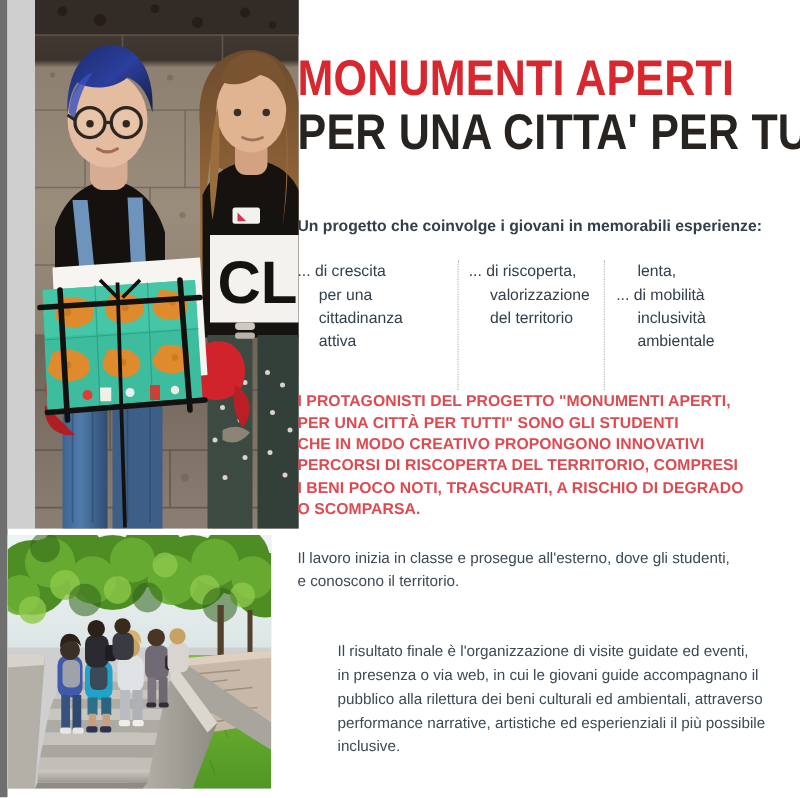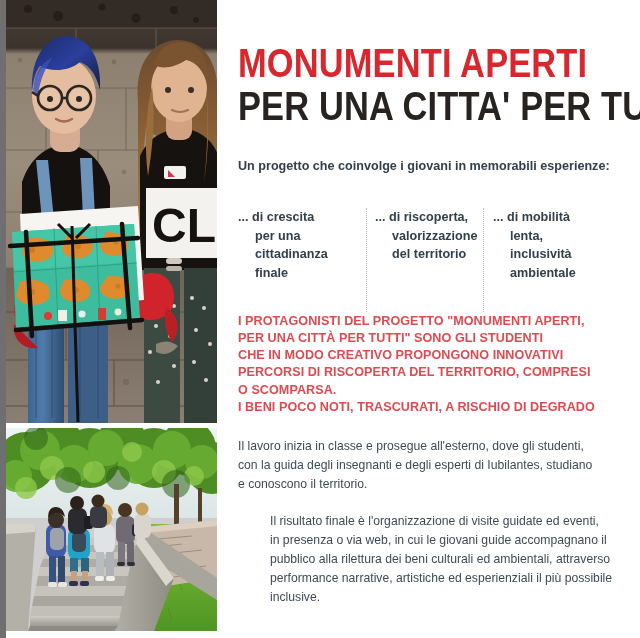--- a/index.html
+++ b/index.html
@@ -42,20 +42,21 @@
   .photo {
     position: absolute;
     left: 6px;
     overflow: hidden;
     background: #cfcfcf;
   }
   .photo-top {
     top: 0;
     width: 211px;
     height: 423px;
+    padding-left: 22px;
   }
   .photo-bottom {
     top: 428px;
     width: 211px;
     height: 203px;
   }
   .photo svg { display: block; width: 100%; height: 100%; }
 
   
   .text-col {
@@ -88,21 +89,21 @@
     padding-bottom: 2px;
   }
   .title-line-2 {
     font-size: 40px;
     color: #272321;
     margin-top: 3px;
   }
 
   .lead {
     position: absolute;
-    top: 158px;
+    top: 173px;
     left: 0;
     width: 384px;
     font-size: 12.6px;
     line-height: 1.35;
     color: #33404c;
     font-weight: 600;
   }
 
   
   .cols {
@@ -110,21 +111,21 @@
     top: 208px;
     left: 0;
     width: 384px;
     display: flex;
     align-items: stretch;
   }
   .col {
     font-size: 12.6px;
     line-height: 1.48;
     color: #33404c;
-    font-weight: 700;
+    font-weight: 400;
     padding-right: 10px;
     box-sizing: border-box;
   }
   .col-1 { width: 128px; }
   .col-2 { width: 115px; padding-left: 7px; }
   .col-3 { width: 120px; padding-left: 8px; }
   .col .ln { display: block; padding-left: 17px; }
   .col .ln.first { padding-left: 0; text-indent: 0; }
   .rule {
     width: 1px;
@@ -581,53 +582,52 @@
     </div>
 
     <div class="lead">Un progetto che coinvolge i giovani in memorabili esperienze:</div>
 
     <div class="cols">
 
       <div class="col col-1">
         <span class="ln first">... di crescita</span>
         <span class="ln">per una</span>
         <span class="ln">cittadinanza</span>
-        <span class="ln">finale</span>
+        <span class="ln">attiva</span>
       </div>
 
       <div class="rule"></div>
 
       <div class="col col-2">
         <span class="ln first">... di riscoperta,</span>
         <span class="ln">valorizzazione</span>
         <span class="ln">del territorio</span>
       </div>
 
       <div class="rule rule-tall"></div>
 
       <div class="col col-3">
+        <span class="ln">lenta,</span>
         <span class="ln first">... di mobilità</span>
-        <span class="ln">lenta,</span>
         <span class="ln">inclusività</span>
         <span class="ln">ambientale</span>
       </div>
     </div>
 
     <div class="redblock">
       <span>I PROTAGONISTI DEL PROGETTO "MONUMENTI APERTI,</span>
       <span>PER UNA CITTÀ PER TUTTI" SONO GLI STUDENTI</span>
       <span>CHE IN MODO CREATIVO PROPONGONO INNOVATIVI</span>
       <span>PERCORSI DI RISCOPERTA DEL TERRITORIO, COMPRESI</span>
+      <span>I BENI POCO NOTI, TRASCURATI, A RISCHIO DI DEGRADO</span>
       <span>O SCOMPARSA.</span>
-      <span>I BENI POCO NOTI, TRASCURATI, A RISCHIO DI DEGRADO</span>
     </div>
 
     <div class="para para-1">
       <span>Il lavoro inizia in classe e prosegue all'esterno, dove gli studenti,</span>
-      <span>con la guida degli insegnanti e degli esperti di Iubilantes, studiano</span>
       <span>e conoscono il territorio.</span>
     </div>
 
     <div class="para para-2">
       <span>Il risultato finale è l'organizzazione di visite guidate ed eventi,</span>
       <span>in presenza o via web, in cui le giovani guide accompagnano il</span>
       <span>pubblico alla rilettura dei beni culturali ed ambientali, attraverso</span>
       <span>performance narrative, artistiche ed esperienziali il più possibile</span>
       <span>inclusive.</span>
     </div>

